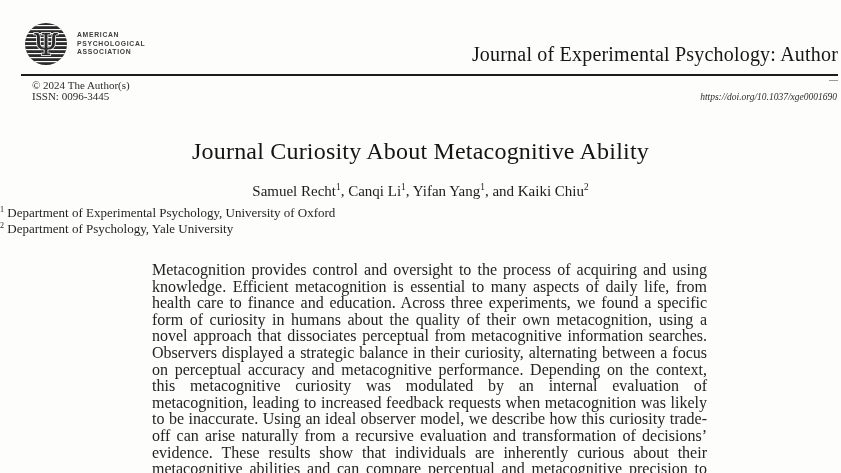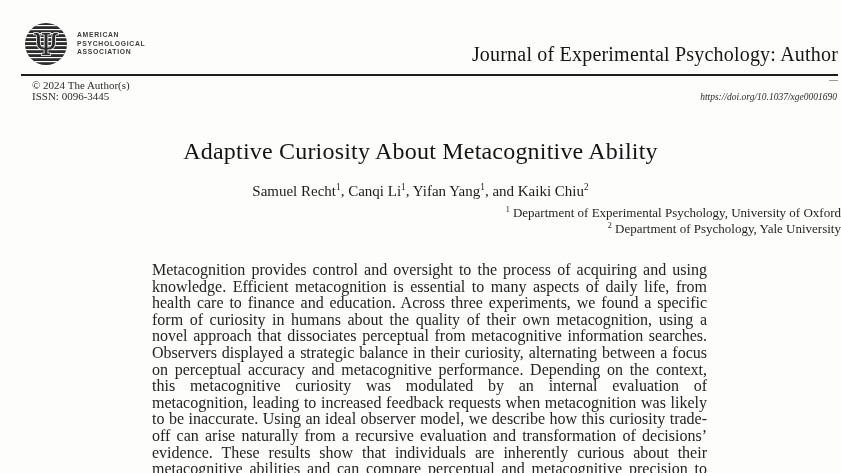--- a/index.html
+++ b/index.html
@@ -60,21 +60,21 @@
   }
   .authors {
     position: absolute; left: 0; right: 0; top: 183px;
     text-align: center; font-size: 15px; color: #1b1b1b;
   }
   .authors sup, .affil sup {
     font-size: 0.62em; vertical-align: super; line-height: 0;
   }
   .affil {
     position: absolute; left: 0; right: 0;
-    text-align: right; font-size: 13px; color: #1f1f1f; font-family: Liberation Serif, serif;
+    text-align: left; font-size: 13px; color: #1f1f1f; font-family: Liberation Serif, serif;
   }
   .affil-1 { top: 205px; }
   .affil-2 { top: 221px; }
   
   .abstract {
     position: absolute; left: 152px; top: 262px;
     width: 555px; margin: 0;
     font-size: 16px; line-height: 16.6px;
     text-align: justify; color: #242424;
   }
@@ -118,21 +118,21 @@
   <div class="rule"></div>
   <div class="edge-mark"></div>
 
   <div class="copyright">
     <div>© 2024 The Author(s)</div>
     <div>ISSN: 0096-3445</div>
   </div>
 
   <a class="doi" href="#">https://doi.org/10.1037/xge0001690</a>
 
-  <h1 class="title">Adaptive Curiosity About Metacognitive Ability</h1>
+  <h1 class="title">Journal Curiosity About Metacognitive Ability</h1>
 
   <div class="authors">Samuel Recht<sup>1</sup>, Canqi Li<sup>1</sup>, Yifan Yang<sup>1</sup>, and Kaiki Chiu<sup>2</sup></div>
 
   <div class="affil affil-1"><sup>1</sup> Department of Experimental Psychology, University of Oxford</div>
   <div class="affil affil-2"><sup>2</sup> Department of Psychology, Yale University</div>
 
   <p class="abstract">Metacognition provides control and oversight to the process of acquiring and using knowledge. Efficient metacognition is essential to many aspects of daily life, from health care to finance and education. Across three experiments, we found a specific form of curiosity in humans about the quality of their own metacognition, using a novel approach that dissociates perceptual from metacognitive information searches. Observers displayed a strategic balance in their curiosity, alternating between a focus on perceptual accuracy and metacognitive performance. Depending on the context, this metacognitive curiosity was modulated by an internal evaluation of metacognition, leading to increased feedback requests when metacognition was likely to be inaccurate. Using an ideal observer model, we describe how this curiosity trade-off can arise naturally from a recursive evaluation and transformation of decisions’ evidence. These results show that individuals are inherently curious about their metacognitive abilities and can compare perceptual and metacognitive precision to fine-tune performance monitoring. We propose that this form of curiosity may reflect humans’ drive to refine their self-model.</p>
 
 </div>
 

